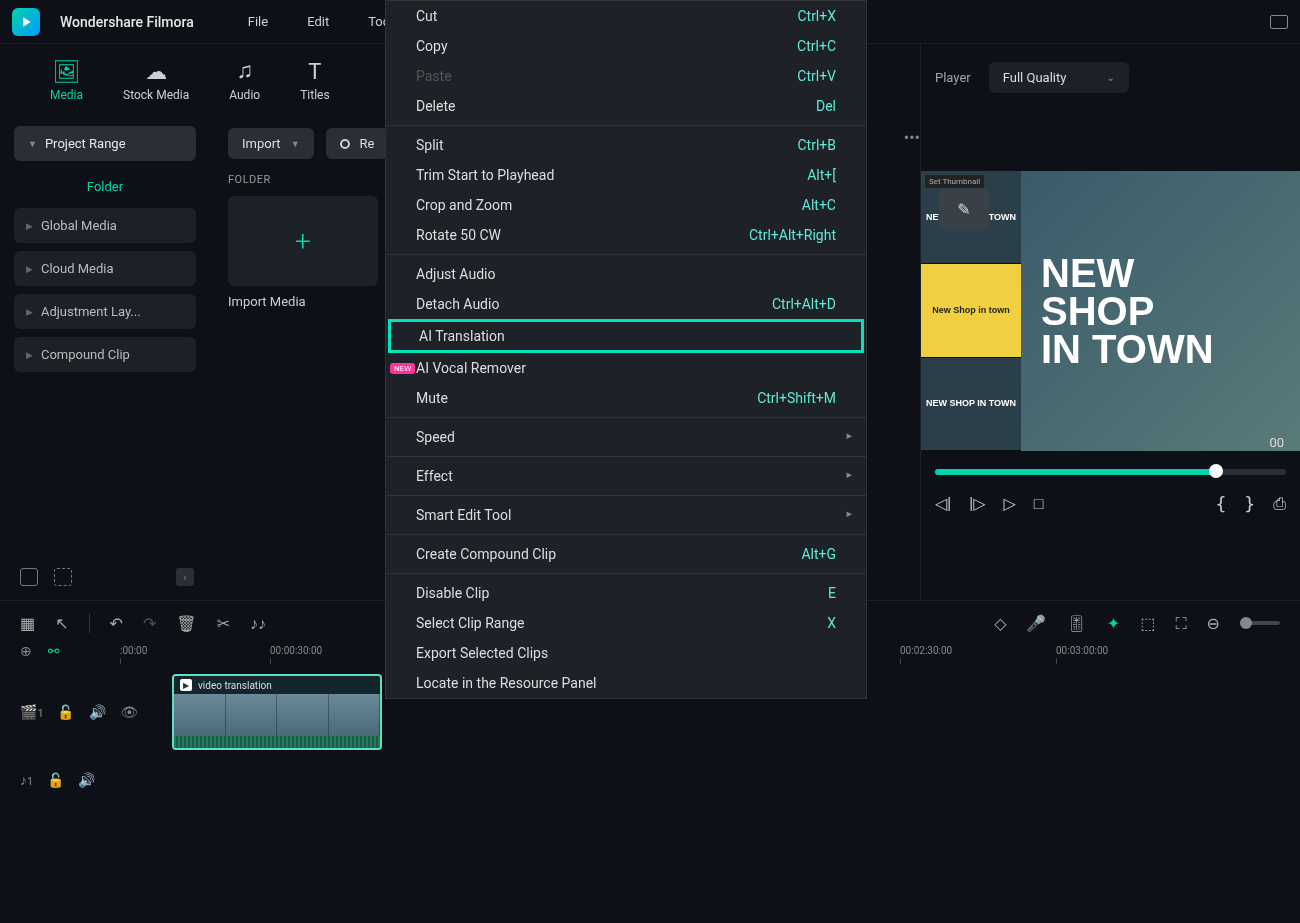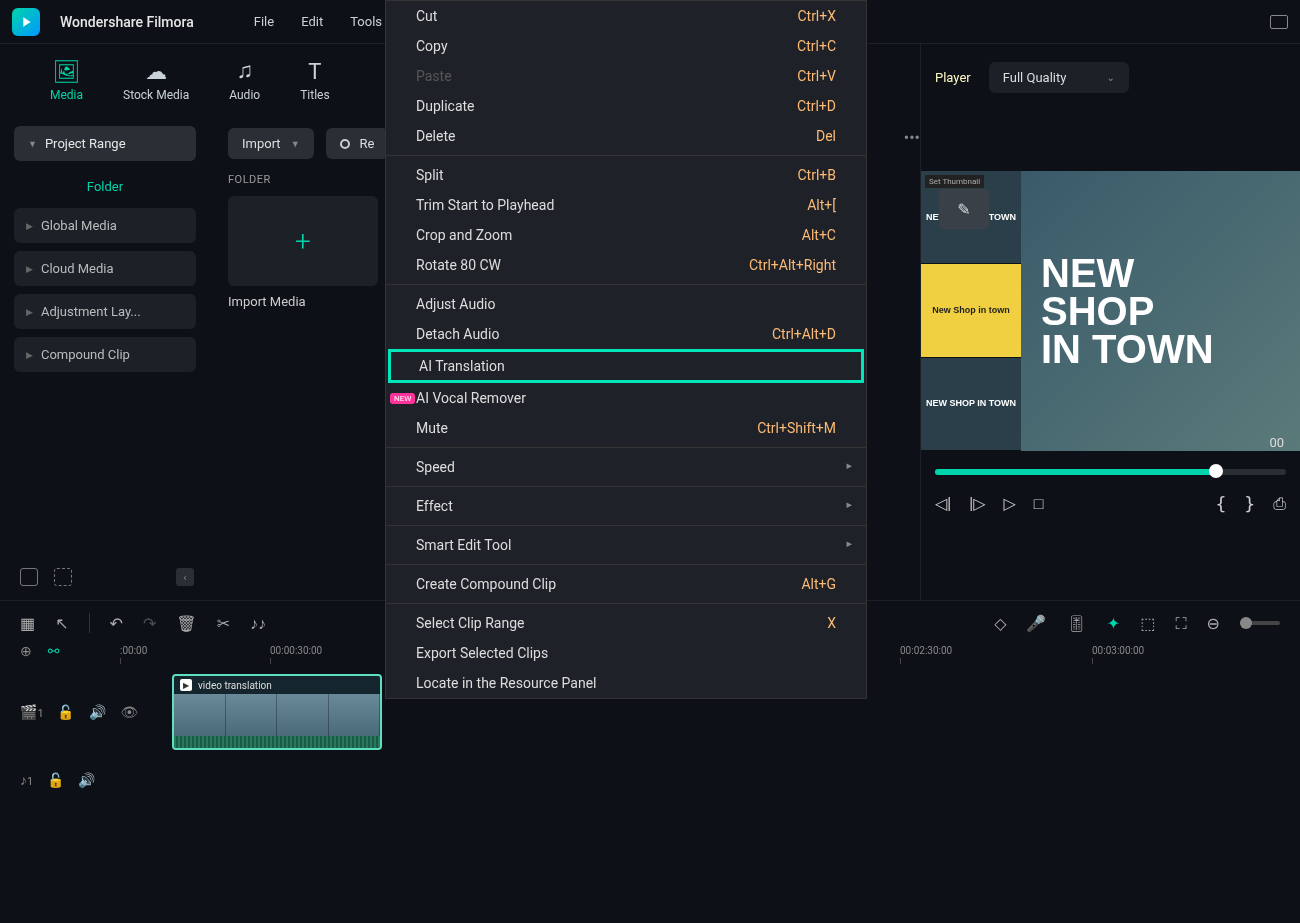--- a/index.html
+++ b/index.html
@@ -3,21 +3,21 @@
 <meta charset="utf-8">
 <style>
 * { margin: 0; padding: 0; box-sizing: border-box; font-family: -apple-system, BlinkMacSystemFont, "Segoe UI", Roboto, sans-serif; }
 body { background: #0d1117; color: #c9d1d9; width: 1300px; height: 923px; overflow: hidden; position: relative; }
 
 
 .titlebar { display: flex; align-items: center; height: 44px; padding: 0 12px; gap: 20px; border-bottom: 1px solid #1c2128; }
 .logo { width: 28px; height: 28px; background: linear-gradient(135deg, #00d4aa, #0099ff); border-radius: 6px; display: flex; align-items: center; justify-content: center; }
 .logo svg { width: 16px; height: 16px; }
 .app-name { color: #e6e6e6; font-size: 14px; font-weight: 500; }
-.menu-bar { display: flex; gap: 27px; margin-left: 20px; padding-left: 20px; }
+.menu-bar { display: flex; gap: 39px; margin-left: 14px; padding-left: 20px; }
 .menu-item { color: #c9d1d9; font-size: 13px; cursor: pointer; }
 .titlebar-center { flex: 1; text-align: center; color: #aaa; font-size: 13px; }
 .titlebar-right { display: flex; gap: 12px; }
 .titleicon { width: 18px; height: 14px; border: 1.5px solid #888; border-radius: 2px; }
 
 
 .main { display: flex; height: 556px; }
 .left-panel { width: 920px; background: #0d1117; position: relative; }
 .right-panel { width: 380px; background: #0d1117; border-left: 1px solid #1c2128; }
 
@@ -44,21 +44,21 @@
 .toolbar { display: flex; gap: 12px; align-items: center; margin-bottom: 14px; }
 .import-btn, .rec-btn { background: #2a2f36; border-radius: 6px; padding: 8px 14px; color: #ddd; font-size: 13px; display: flex; align-items: center; gap: 10px; cursor: pointer; }
 .rec-btn .dot { width: 10px; height: 10px; border-radius: 50%; border: 2px solid #ccc; }
 .folder-section-label { color: #999; font-size: 11px; letter-spacing: 0.5px; margin-bottom: 10px; }
 .import-tile { width: 150px; height: 90px; background: #1c2128; border-radius: 6px; display: flex; align-items: center; justify-content: center; cursor: pointer; }
 .import-tile .plus { color: #00d4aa; font-size: 28px; font-weight: 300; }
 .import-tile-label { color: #ccc; font-size: 13px; margin-top: 8px; }
 
 
 .player-header { display: flex; align-items: center; gap: 18px; padding: 18px 14px; }
-.player-label { color: #fef9c3; font-size: 13px; }
+.player-label { color: #a3a3a3; font-size: 13px; }
 .quality-dd { background: #1c2128; border-radius: 6px; padding: 8px 14px; color: #ddd; font-size: 13px; display: flex; align-items: center; gap: 40px; cursor: pointer; }
 .preview { margin: 60px 0 0 0; height: 280px; background: #1a1a1a; position: relative; display:flex; }
 .preview-thumbs { width: 100px; display:flex; flex-direction:column; }
 .pt { flex:1; background:#2a3f4a; border-bottom:1px solid #0d1117; position:relative; display:flex; align-items:center; justify-content:center; }
 .pt-text { color:#fff; font-size:9px; font-weight:800; font-family: Impact, sans-serif; line-height:1; }
 .pt.yellow { background:#f0d040; }
 .pt.yellow .pt-text { color:#222; }
 .preview-main { flex:1; background: linear-gradient(135deg,#3a5a6a,#5a7a7a); display:flex; align-items:center; justify-content:flex-start; padding-left:20px; position:relative; }
 .preview-main-text { color:#fff; font-family: Impact, sans-serif; font-size: 40px; font-weight:800; line-height:0.95; }
 .set-thumb { position:absolute; top:4px; left:4px; background:#222; color:#aaa; font-size:8px; padding:2px 4px; z-index:2;}
@@ -99,21 +99,21 @@
 .clip-thumb { flex: 1; background: linear-gradient(#6a8a9a,#4a6a7a); border-right:1px solid rgba(0,0,0,0.3); }
 .clip-wave { height: 16px; background: repeating-linear-gradient(90deg,#2a7a5a 0,#2a7a5a 2px,#1a5a4a 2px,#1a5a4a 4px); }
 
 
 .context-menu { position: absolute; left: 385px; top: 0; width: 482px; background: #1e2228; border: 1px solid #333; z-index: 1000; font-size: 14px; }
 .cm-item { display: flex; justify-content: space-between; padding: 7px 30px; color: #ddd; cursor: pointer; position: relative; }
 .cm-item.disabled { color: #555; cursor: default; }
 .cm-item.highlighted { border: 3px solid #00e6b8; margin: 0 2px; padding: 6px 28px; }
 .cm-sep { height: 1px; background: #333; margin: 4px 0; }
 .cm-sub::after { content: '▸'; position: absolute; right: 14px; color: #888; font-size: 11px; }
-.cm-shortcut { color: #fdba74; }
+.cm-shortcut { color: #5eead4; }
 .cm-badge { background: #ff3399; color: #fff; font-size: 8px; padding: 1px 4px; border-radius: 3px; margin-right: 6px; position: absolute; left: 4px; top: 10px; }
 
 .zoom-slider { width: 40px; height: 4px; background: #444; border-radius: 2px; position: relative; }
 .zoom-handle { position: absolute; left: 0; top: -4px; width: 12px; height: 12px; background: #888; border-radius: 50%; }
 </style>
 </head>
 <body>
 
 <div class="titlebar">
   <div class="logo">
@@ -280,21 +280,21 @@
       </div>
   </div>
   <div class="tl-ruler">
     <div class="tl-lefticons">
       <span class="tl-lefticon">⊕</span>
       <span class="tl-lefticon" style="color:#00d4aa">⚯</span>
     </div>
     <span class="tick" style="width:150px">:00:00</span>
     <span class="tick" style="width:530px">00:00:30:00</span>
     <span class="tick" style="width:100px">00</span>
-    <span class="tick" style="width:192px">00:02:30:00</span>
+    <span class="tick" style="width:156px">00:02:30:00</span>
     <span class="tick">00:03:00:00</span>
   </div>
   <div class="tl-tracks">
     <div class="track">
       <div class="track-icons">
         <span class="track-icon">🎬<span class="track-label">1</span></span>
         <span class="track-icon">🔓</span>
         <span class="track-icon">🔊</span>
         <span class="track-icon">👁</span>
       </div>
@@ -329,42 +329,38 @@
     </div>
     <div class="cm-item">
       <span>Copy</span>
       <span class="cm-shortcut">Ctrl+C</span>
     </div>
     <div class="cm-item disabled">
       <span>Paste</span>
       <span class="cm-shortcut">Ctrl+V</span>
     </div>
     <div class="cm-item">
-      <span>Duplicate</span>
-      <span class="cm-shortcut">Ctrl+D</span>
-    </div>
-    <div class="cm-item">
       <span>Delete</span>
       <span class="cm-shortcut">Del</span>
     </div>
     <div class="cm-sep"></div>
     <div class="cm-item">
       <span>Split</span>
       <span class="cm-shortcut">Ctrl+B</span>
     </div>
     <div class="cm-item">
       <span>Trim Start to Playhead</span>
       <span class="cm-shortcut">Alt+[</span>
     </div>
     <div class="cm-item">
       <span>Crop and Zoom</span>
       <span class="cm-shortcut">Alt+C</span>
     </div>
     <div class="cm-item">
-      <span>Rotate 80 CW</span>
+      <span>Rotate 50 CW</span>
       <span class="cm-shortcut">Ctrl+Alt+Right</span>
     </div>
     <div class="cm-sep"></div>
     <div class="cm-item">
       <span>Adjust Audio</span>
     </div>
     <div class="cm-item">
       <span>Detach Audio</span>
       <span class="cm-shortcut">Ctrl+Alt+D</span>
     </div>
@@ -391,20 +387,24 @@
     <div class="cm-item cm-sub">
       <span>Smart Edit Tool</span>
     </div>
     <div class="cm-sep"></div>
     <div class="cm-item">
       <span>Create Compound Clip</span>
       <span class="cm-shortcut">Alt+G</span>
     </div>
     <div class="cm-sep"></div>
     <div class="cm-item">
+      <span>Disable Clip</span>
+      <span class="cm-shortcut">E</span>
+    </div>
+    <div class="cm-item">
       <span>Select Clip Range</span>
       <span class="cm-shortcut">X</span>
     </div>
     <div class="cm-item">
       <span>Export Selected Clips</span>
     </div>
     <div class="cm-item">
       <span>Locate in the Resource Panel</span>
     </div>
   </div>

